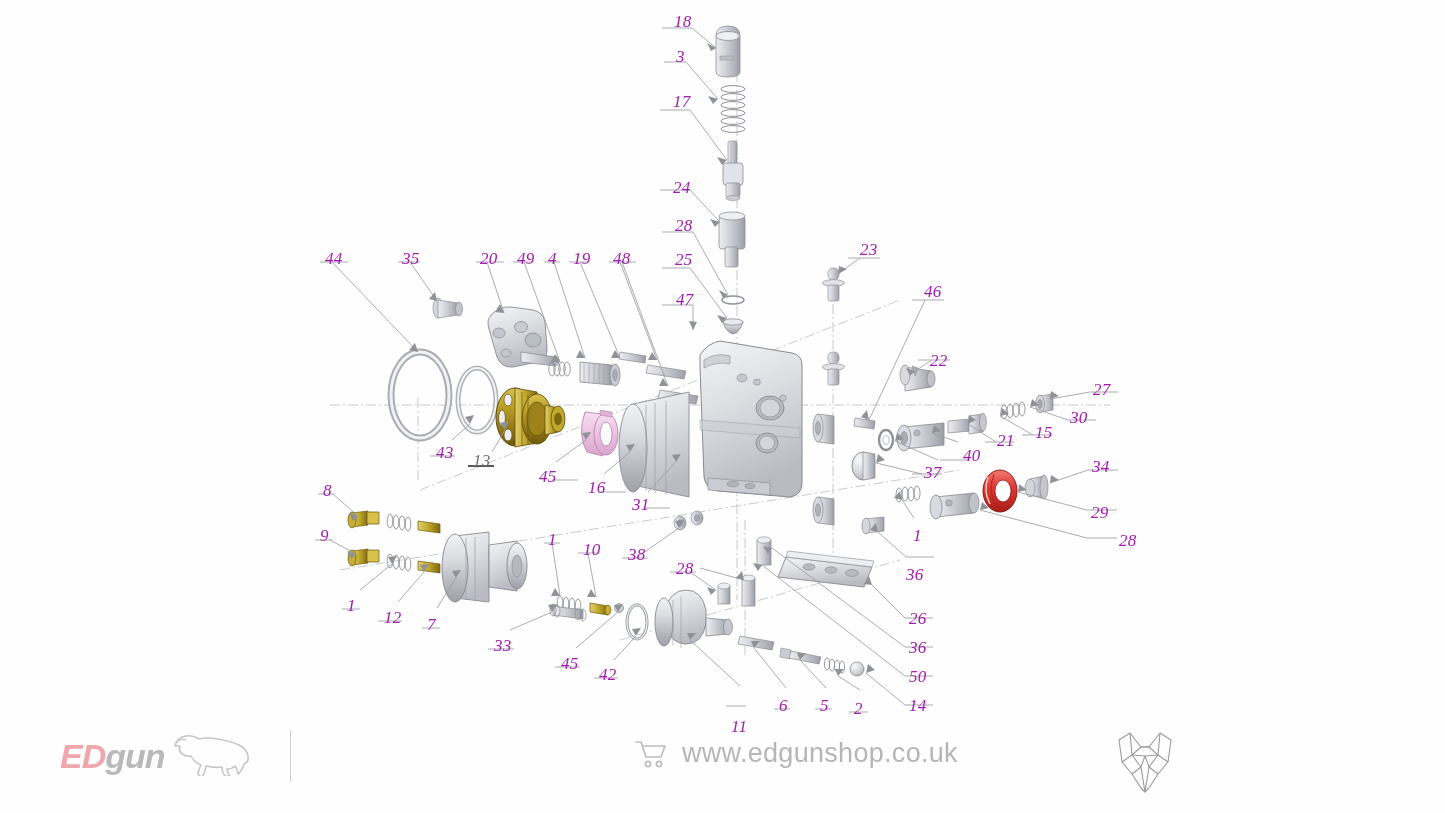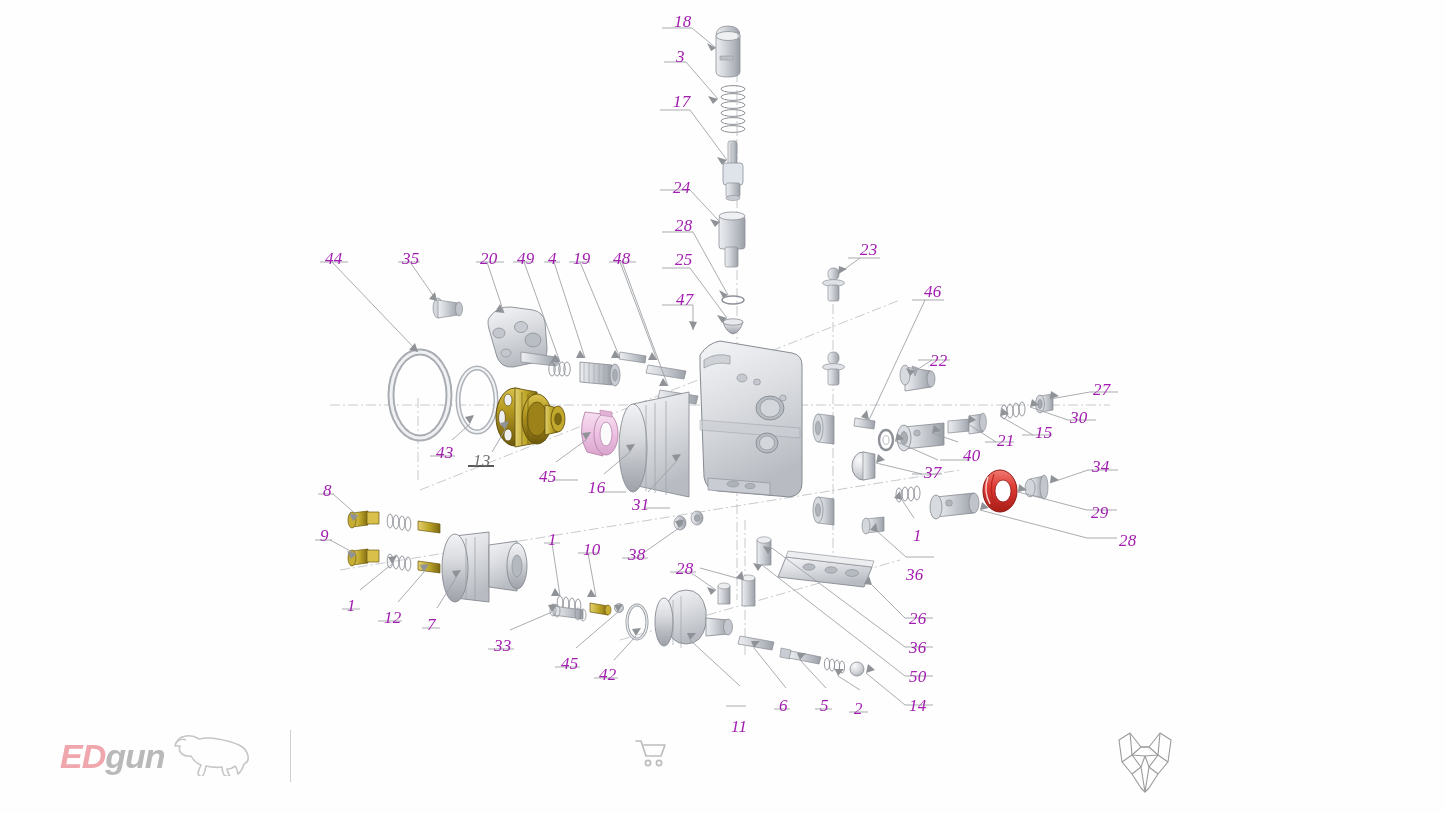--- a/index.html
+++ b/index.html
@@ -732,20 +732,21 @@
       </svg>
     </div>
     <div id="divider"></div>
 
     <div id="site">
       <svg width="34" height="30" viewBox="0 0 34 30">
         <path d="M2 3 h5 l5 15 h15 l4 -11 h-21" fill="none" stroke="#bdbdbd" stroke-width="1.7" stroke-linecap="round" stroke-linejoin="round"></path>
         <circle cx="14" cy="25" r="2.6" fill="none" stroke="#bdbdbd" stroke-width="1.7"></circle>
         <circle cx="25" cy="25" r="2.6" fill="none" stroke="#bdbdbd" stroke-width="1.7"></circle>
       </svg>
+      <span class="url">www.edgunshop.co.uk</span>
     </div>
 
     <svg id="wolf" width="70" height="72" viewBox="0 0 70 72">
       <g fill="none" stroke="#9a9a9a" stroke-width="1.1" stroke-linejoin="round">
         <path d="M9 14 L20 7 L31 21 L39 21 L50 7 L61 14 L58 36 L48 48 L39 62 L35 66 L31 62 L22 48 L12 36 Z"></path>
         <path d="M20 7 L22 29 L12 36"></path>
         <path d="M50 7 L48 29 L58 36"></path>
         <path d="M31 21 L22 29 L31 41"></path>
         <path d="M39 21 L48 29 L39 41"></path>
         <path d="M31 21 L35 21 L39 21"></path>

